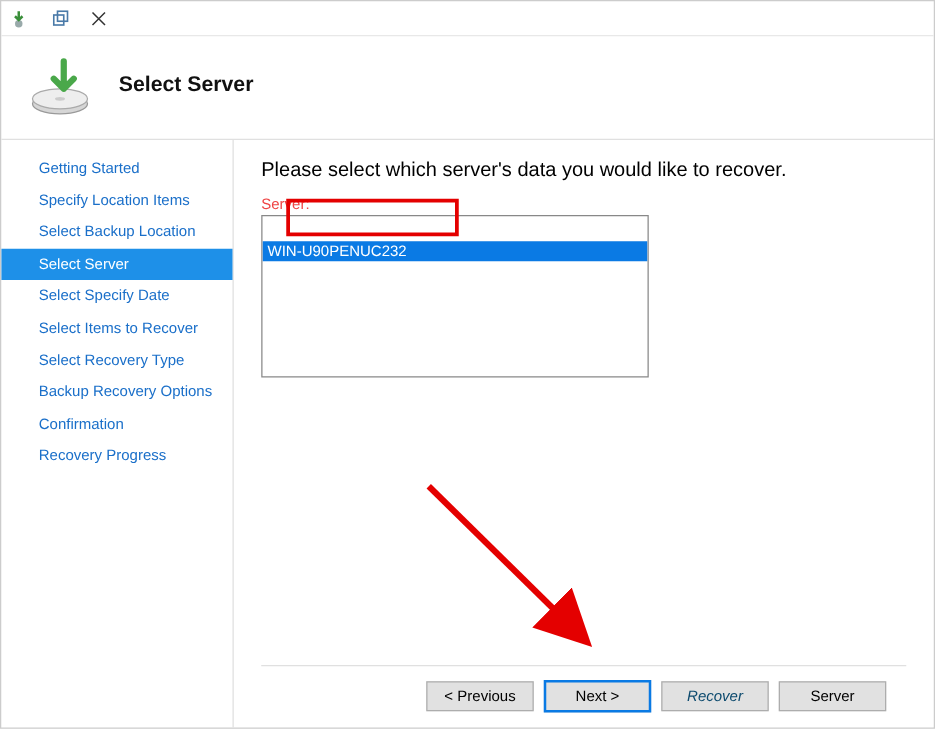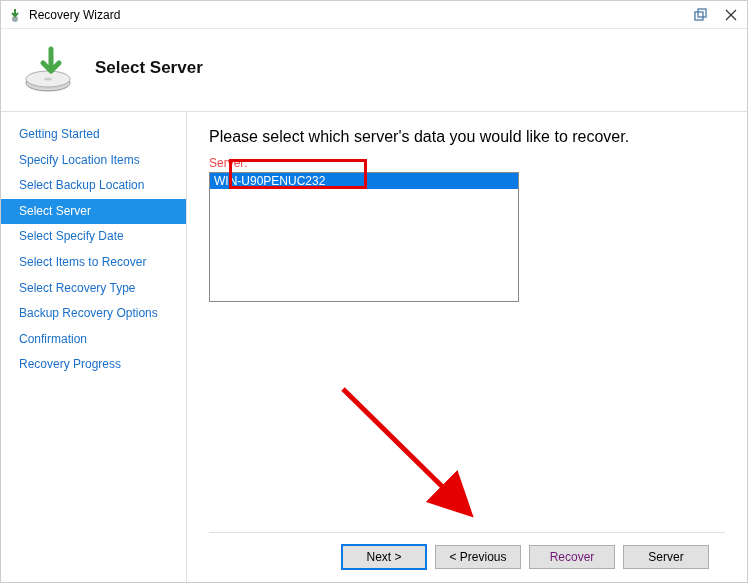--- a/index.html
+++ b/index.html
@@ -36,21 +36,21 @@
     .content {
       display: flex;
       height: 478px;
     }
     .sidebar {
       width: 186px;
       border-right: 1px solid #e0e0e0;
       padding-top: 10px;
     }
     .step {
-      padding: 5px 0 5px 18px;
+      padding: 5px 0 5px 30px;
       color: #1a6fc9;
       cursor: default;
       font-size: 12px;
       line-height: 1.3;
     }
     .step.active {
       background: #1e90e8;
       color: #fff;
     }
     .main {
@@ -68,20 +68,21 @@
       width: 310px;
       height: 130px;
       border: 1px solid #888;
       background: #fff;
       margin-bottom: 6px;
       overflow: auto;
     }
     .list-item {
       padding: 1px 4px;
       font-size: 12px;
+      margin-top: 20px;
     }
     .list-item.selected {
       background: #0a7ae4;
       color: #fff;
     }
     .red-callout {
       position: absolute;
       border: 3px solid #e40000;
       left: 228px; top: 158px;
       width: 138px; height: 30px;
@@ -96,21 +97,21 @@
       padding-right: 16px;
       gap: 8px;
     }
     .btn {
       width: 86px; height: 24px;
       font-size: 12px;
       background: #e1e1e1;
       border: 1px solid #adadad;
       cursor: pointer;
     }
-    .btn:disabled { color: #701a75; cursor: default; }
+    .btn:disabled { color: #0c4a6e; cursor: default; font-style: italic; }
     .btn.default {
       background: #e1e1e1;
       border: 2px solid #0a7ae4;
       height: 26px;
     }
     .arrow {
       position: absolute;
       left: 332px; top: 378px;
       pointer-events: none;
     }
@@ -118,21 +119,20 @@
 </head>
 <body>
 
 <div class="titlebar">
   <span class="app-icon">
     <svg viewBox="0 0 16 16" width="16" height="16">
       <circle cx="8" cy="12" r="3" fill="#9aa"></circle>
       <path d="M8 2 L8 9 M5 6 L8 9 L11 6" stroke="#3a8f3a" stroke-width="2" fill="none"></path>
     </svg>
   </span>
-  <span class="title">Recovery Wizard</span>
   <span class="win-icon">
     <svg viewBox="0 0 14 14" width="14" height="14">
       <rect x="1" y="4" width="8" height="8" fill="none" stroke="#4a7aa8" stroke-width="1.3"></rect>
       <rect x="4" y="1" width="8" height="8" fill="none" stroke="#4a7aa8" stroke-width="1.3"></rect>
     </svg>
   </span>
   <span class="win-icon">
     <svg viewBox="0 0 12 12" width="12" height="12">
       <path d="M1 1 L11 11 M11 1 L1 11" stroke="#333" stroke-width="1.2"></path>
     </svg>
@@ -168,22 +168,22 @@
   </nav>
 
   <div class="main">
     <p class="instruction">Please select which server's data you would like to recover.</p>
     <p class="field-label">Server:</p>
     <div class="listbox">
       <div class="list-item selected">WIN-U90PENUC232</div>
     </div>
     <div style="flex:1"></div>
     <div class="footer">
+      <button class="btn">&lt; Previous</button>
       <button class="btn default">Next &gt;</button>
-      <button class="btn">&lt; Previous</button>
       <button class="btn" disabled="">Recover</button>
       <button class="btn">Server</button>
     </div>
   </div>
 </div>
 
 <div class="red-callout"></div>
 
 <svg class="arrow" width="160" height="150">
   <defs>

